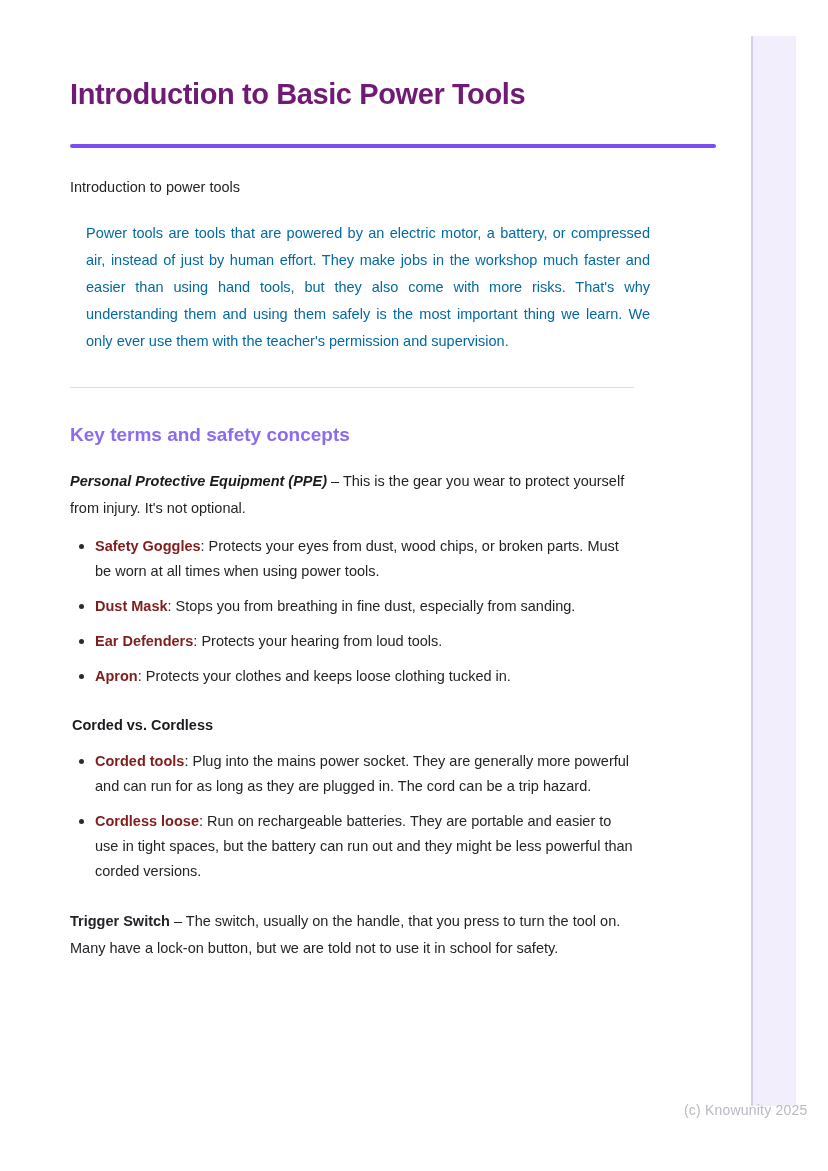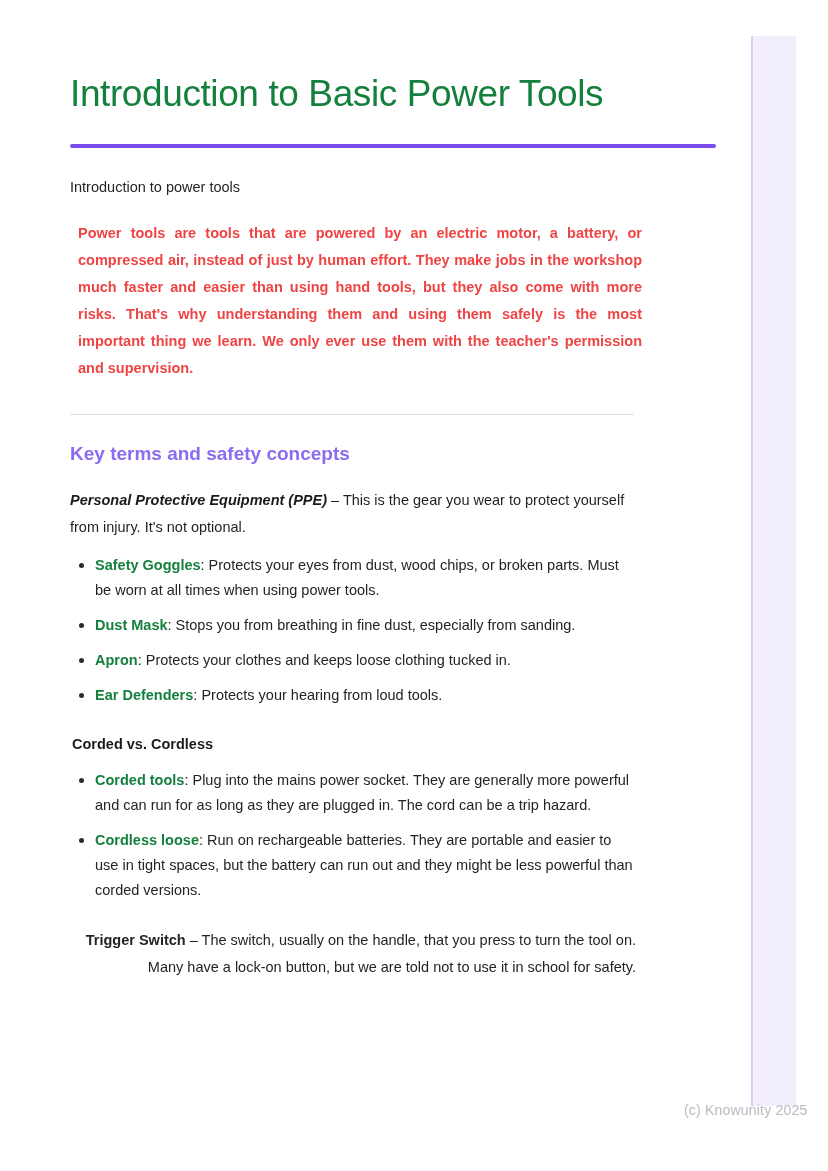--- a/index.html
+++ b/index.html
@@ -38,57 +38,56 @@
     background: #d9cdf5;
   }
   .content {
     position: absolute;
     top: 0;
     left: 70px;
     width: 566px;
   }
   h1.doc-title {
     margin: 68px 0 0 0;
-    font-size: 37px;
+    font-size: 29px;
     line-height: 52px;
-    font-weight: normal;
-    color: #15803d;
+    font-weight: bold;
+    color: #701a75;
     letter-spacing: -0.4px;
     width: 600px;
   }
   .title-rule {
     margin-top: 24px;
     width: 646px;
     height: 4px;
     background: #7c4dee;
     border-radius: 2px;
   }
   p.intro-line {
     margin: 28px 0 0 0;
     font-size: 14.5px;
     line-height: 22px;
     color: #232428;
   }
   p.body-para {
-    margin: 22px 0 0 8px;
+    margin: 22px 0 0 16px;
     font-size: 14.5px;
     line-height: 27px;
-    color: #ef4444;
+    color: #0369a1;
     text-align: justify;
     width: 564px;
-    font-weight: bold;
   }
   .divider {
     margin-top: 32px;
     width: 564px;
     height: 1px;
     background: #dcdce1;
   }
   h2.section-title {
-    margin: 26px 0 0 0;
+    margin: 34px 0 0 0;
     font-size: 19px;
     line-height: 26px;
     font-weight: bold;
     color: #8b6bf0;
   }
   .lead {
     margin: 20px 0 0 0;
     font-size: 14.5px;
     line-height: 27px;
     width: 564px;
@@ -119,28 +118,27 @@
   ul.bullets li::before {
     content: "";
     position: absolute;
     left: 9px;
     top: 10px;
     width: 5px;
     height: 5px;
     border-radius: 50%;
     background: #2a2b30;
   }
-  ul.bullets li b { font-weight: bold; color: #15803d; }
+  ul.bullets li b { font-weight: bold; color: #7f1d1d; }
   p.tail-para {
     margin: 24px 0 0 0;
     font-size: 14.5px;
     line-height: 27px;
     width: 566px;
     color: #232428;
-    text-align: right;
   }
   .footer-note {
     position: absolute;
     left: 684px;
     top: 1102px;
     font-size: 14px;
     color: #b9b9c2;
     letter-spacing: 0.2px;
   }
 </style>
@@ -163,22 +161,22 @@
 
     <div class="divider"></div>
 
     <h2 class="section-title">Key terms and safety concepts</h2>
 
     <p class="lead"><b>Personal Protective Equipment (PPE)</b><span> – This is the gear you wear to protect yourself from injury. It's not optional.</span></p>
 
     <ul class="bullets">
       <li><b>Safety Goggles</b><span>: Protects your eyes from dust, wood chips, or broken parts. Must be worn at all times when using power tools.</span></li>
       <li><b>Dust Mask</b><span>: Stops you from breathing in fine dust, especially from sanding.</span></li>
+      <li><b>Ear Defenders</b><span>: Protects your hearing from loud tools.</span></li>
       <li><b>Apron</b><span>: Protects your clothes and keeps loose clothing tucked in.</span></li>
-      <li><b>Ear Defenders</b><span>: Protects your hearing from loud tools.</span></li>
     </ul>
 
     <p class="sub-head">Corded vs. Cordless</p>
 
     <ul class="bullets">
       <li><b>Corded tools</b><span>: Plug into the mains power socket. They are generally more powerful and can run for as long as they are plugged in. The cord can be a trip hazard.</span></li>
       <li><b>Cordless loose</b><span>: Run on rechargeable batteries. They are portable and easier to use in tight spaces, but the battery can run out and they might be less powerful than corded versions.</span></li>
     </ul>
 
     <p class="tail-para"><b>Trigger Switch</b><span> – The switch, usually on the handle, that you press to turn the tool on. Many have a lock-on button, but we are told not to use it in school for safety.</span></p>

